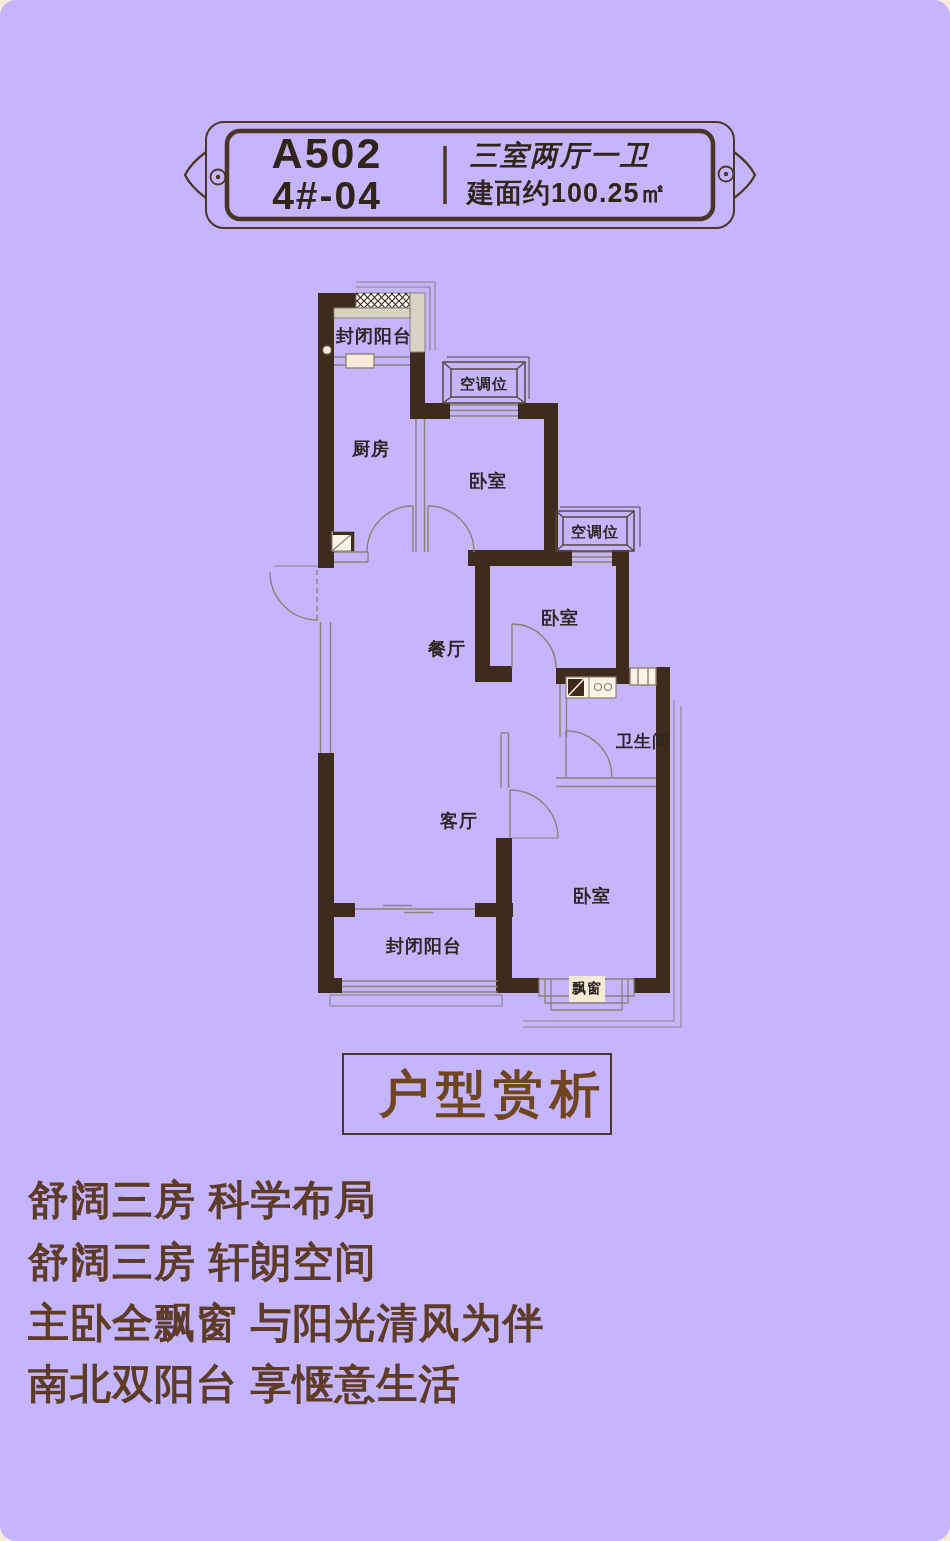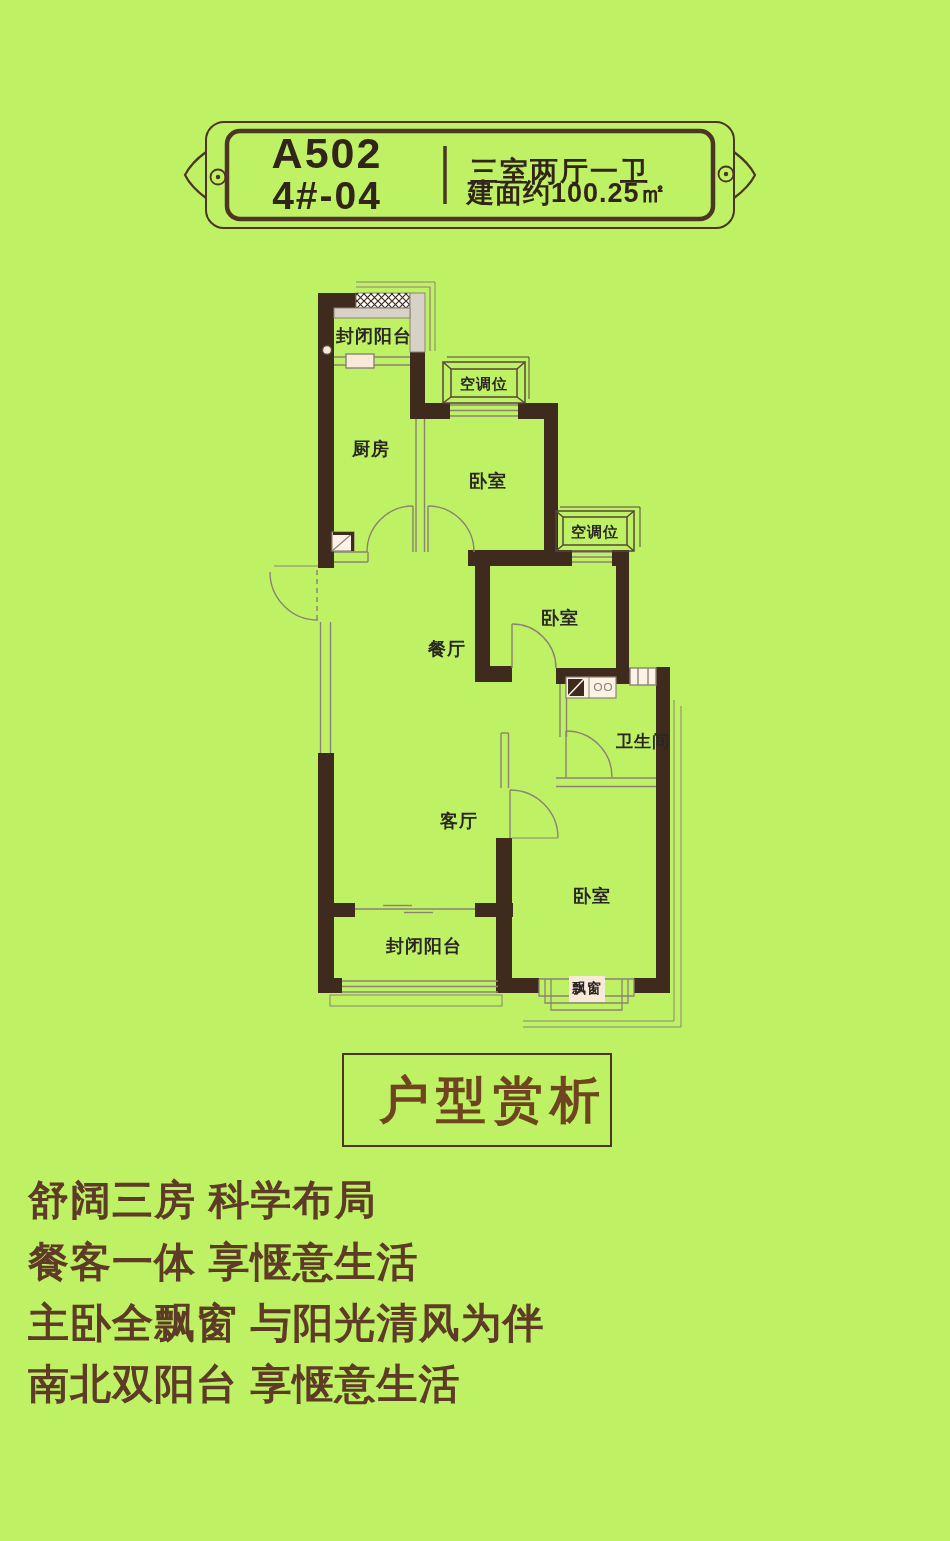--- a/index.html
+++ b/index.html
@@ -1,34 +1,34 @@
 <!DOCTYPE html>
 <html><head>
 <meta charset="utf-8">
 <style>
   html,body{margin:0;padding:0;background:#F8EAD9;}
   .page{
-    position:relative;width:950px;height:1541px;background:#bef264;
-    font-family:"Liberation Sans","DejaVu Sans",sans-serif;overflow:hidden;
+    position:relative;width:950px;height:1541px;background:#c4b5fd;
+    font-family:"Liberation Sans","DejaVu Sans",sans-serif;overflow:hidden;border-radius:16px;
   }
   svg.draw{position:absolute;left:0;top:0;display:block;}
   
   .unit-code{position:absolute;left:327px;top:153px;transform:translate(-50%,-50%);
     font-size:43px;font-weight:800;color:#33241A;letter-spacing:2px;white-space:nowrap;}
   .unit-no{position:absolute;left:327px;top:196px;transform:translate(-50%,-50%);
     font-size:39px;font-weight:800;color:#33241A;letter-spacing:2px;white-space:nowrap;}
-  .layout-type{position:absolute;left:470px;top:172px;transform:translateY(-50%);
-    font-size:28px;font-weight:700;color:#33241A;letter-spacing:2px;white-space:nowrap;}
+  .layout-type{position:absolute;left:470px;top:156px;transform:translateY(-50%);
+    font-size:28px;font-weight:700;color:#33241A;letter-spacing:2px;white-space:nowrap;font-style:italic;}
   .area-text{position:absolute;left:467px;top:193px;transform:translateY(-50%);
     font-size:27px;font-weight:700;color:#33241A;letter-spacing:1px;white-space:nowrap;}
   
   .lbl{position:absolute;transform:translate(-50%,-50%);font-weight:700;color:#2B2621;
     white-space:nowrap;letter-spacing:1px;}
   
-  .appre-box{position:absolute;left:342px;top:1053px;width:270px;height:94px;
+  .appre-box{position:absolute;left:342px;top:1053px;width:270px;height:82px;
     border:2px solid #4B3524;box-sizing:border-box;display:flex;align-items:center;justify-content:center;padding-left:32px;}
   .appre-title{font-size:50px;font-weight:800;color:#6F4520;letter-spacing:7px;white-space:nowrap;}
   .desc{position:absolute;left:0;width:780px;text-align:left;transform:translateY(-50%);
     font-size:41px;font-weight:600;color:#5D3B26;letter-spacing:1px;white-space:nowrap;margin-left:28px;}
 </style>
 </head>
 <body>
 
 <div class="page">
 
@@ -218,17 +218,17 @@
   <span class="lbl" style="left:613px;top:741px;font-size:17px;margin-left:30px;">卫生间</span>
   <span class="lbl" style="left:459px;top:821px;font-size:18px;">客厅</span>
   <span class="lbl" style="left:592px;top:896px;font-size:18px;">卧室</span>
   <span class="lbl" style="left:424px;top:946px;font-size:18px;">封闭阳台</span>
   <span class="lbl" style="left:587px;top:989px;font-size:14px;background:#F8EAD9;padding:4px 3px;">飘窗</span>
 
   <div class="appre-box">
     <span class="appre-title">户型赏析</span>
   </div>
   <div class="desc" style="top:1200px;">舒阔三房 科学布局</div>
-  <div class="desc" style="top:1262px;">餐客一体 享惬意生活</div>
+  <div class="desc" style="top:1262px;">舒阔三房 轩朗空间</div>
   <div class="desc" style="top:1323px;">主卧全飘窗 与阳光清风为伴</div>
   <div class="desc" style="top:1384px;">南北双阳台 享惬意生活</div>
 
 </div>
 
 </body></html>

